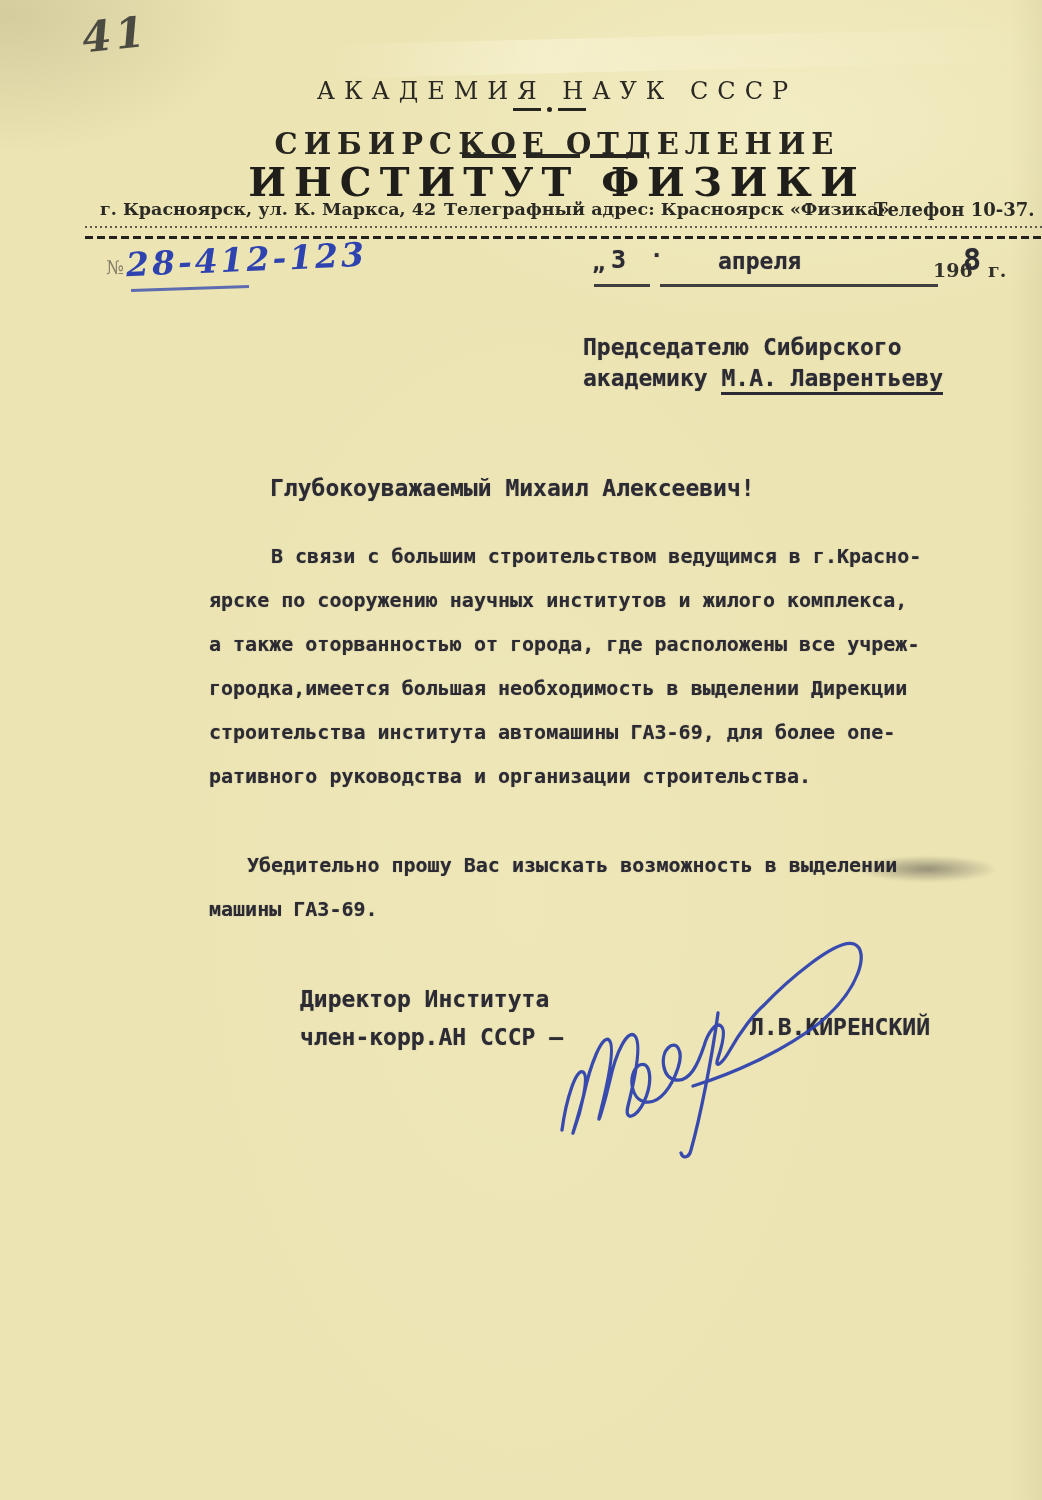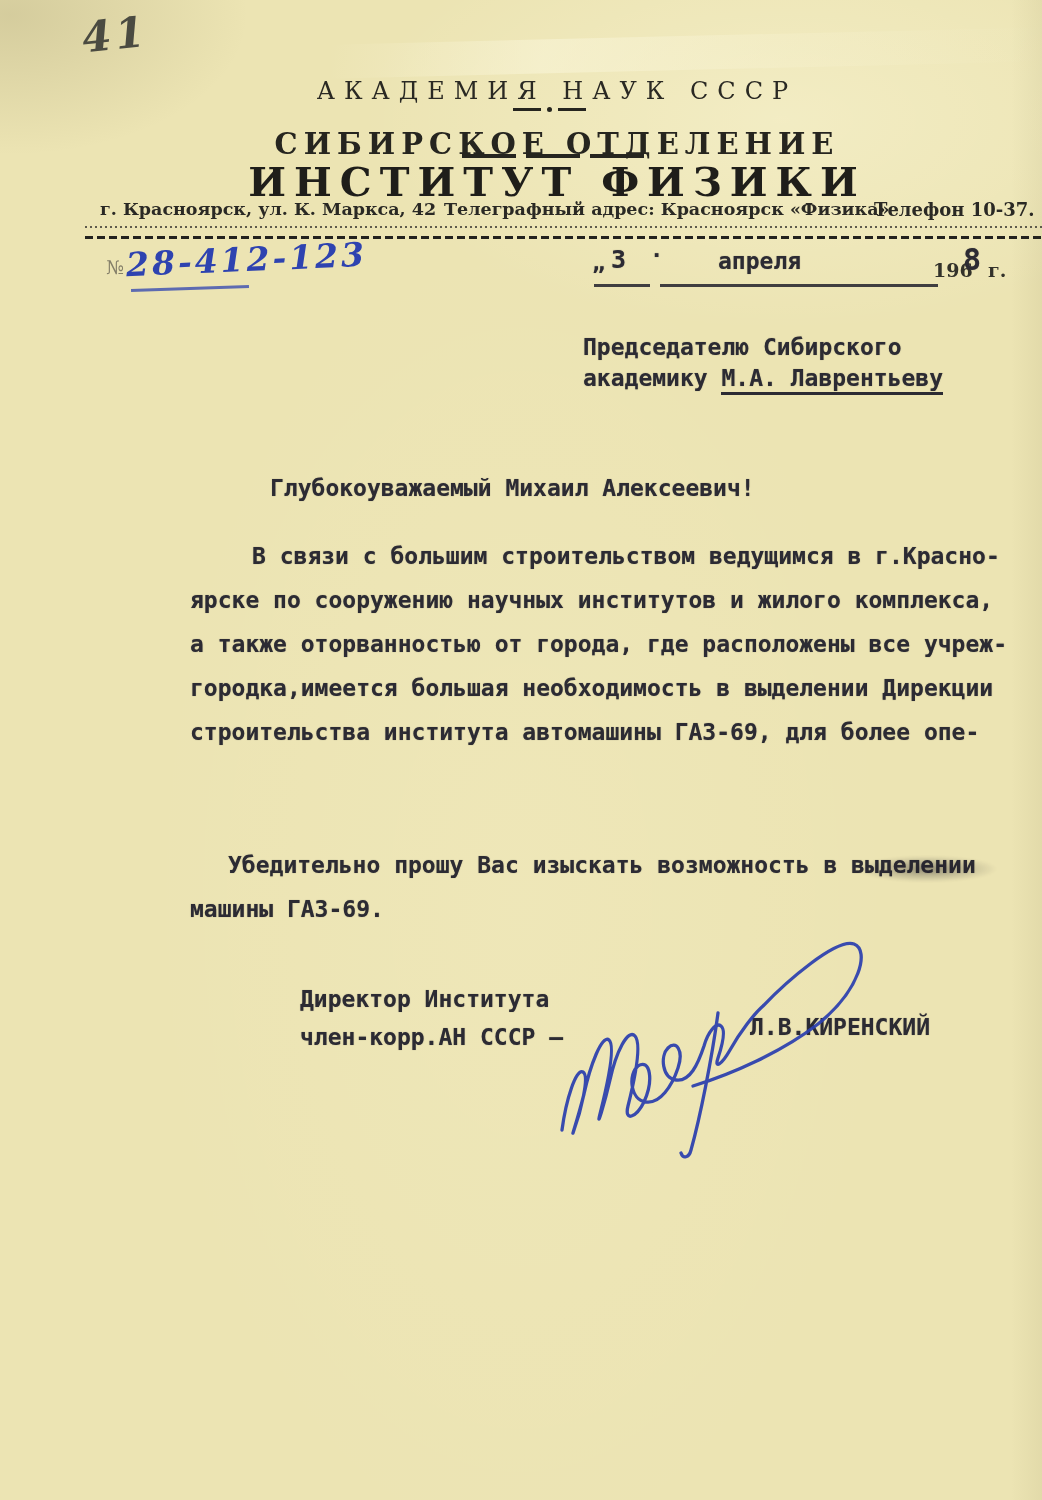--- a/index.html
+++ b/index.html
@@ -32,21 +32,21 @@
   .addr-tel{left:444px;}
   .addr-phone{left:874px;font-size:18px;}
   .rule-dotted{position:absolute;left:85px;right:0;top:226px;height:2px;opacity:.85;
                background:repeating-linear-gradient(90deg,#45423a 0 2px,transparent 2px 5px);}
   .rule-dashed{position:absolute;left:85px;right:0;top:236px;height:3px;
                background:repeating-linear-gradient(90deg,#23221e 0 8px,transparent 8px 12px);}
   
   .tw{font-family:"DejaVu Sans Mono",monospace;font-weight:700;color:#2c2b33;
       text-shadow:0 0 1px rgba(44,43,51,.5);}
   .tl{line-height:44px;white-space:pre;}
-  .para{position:absolute;left:190px;font-size:23px;}
+  .para{position:absolute;left:209px;font-size:20px;}
   .para1{top:534px;}
   .para1 .tl:first-child{text-indent:62px;}
   .para2{top:843px;}
   .para2 .tl:first-child{text-indent:38px;}
   .salutation{position:absolute;left:270px;top:466px;font-size:23px;line-height:44px;white-space:pre;}
   .addressee{position:absolute;left:583px;top:332px;font-size:23px;}
   .addressee .al{line-height:31px;white-space:pre;}
   .u-typed{border-bottom:3px solid #2c2b33;padding-bottom:1px;}
   
   .ref-sign{position:absolute;left:106px;top:256px;font-size:19px;color:#6b6657;opacity:.8;}
@@ -122,20 +122,21 @@
   </div>
 
   <div class="salutation tw">Глубокоуважаемый Михаил Алексеевич!</div>
 
   <div class="para para1 tw">
     <div class="tl">В связи с большим строительством ведущимся в г.Красно-</div>
     <div class="tl">ярске по сооружению научных институтов и жилого комплекса,</div>
     <div class="tl">а также оторванностью от города, где расположены все учреж-</div>
     <div class="tl">городка,имеется большая необходимость в выделении Дирекции</div>
     <div class="tl">строительства института автомашины ГАЗ-69, для более опе-</div>
+    <div class="tl">ративного руководства и организации строительства.</div>
   </div>
 
   <div class="para para2 tw">
     <div class="tl">Убедительно прошу Вас изыскать возможность в выделении</div>
     <div class="tl">машины ГАЗ-69.</div>
   </div>
   <div class="smudge"></div>
 
   <div class="sig-titles tw">
     <div class="tl">Директор Института</div>

